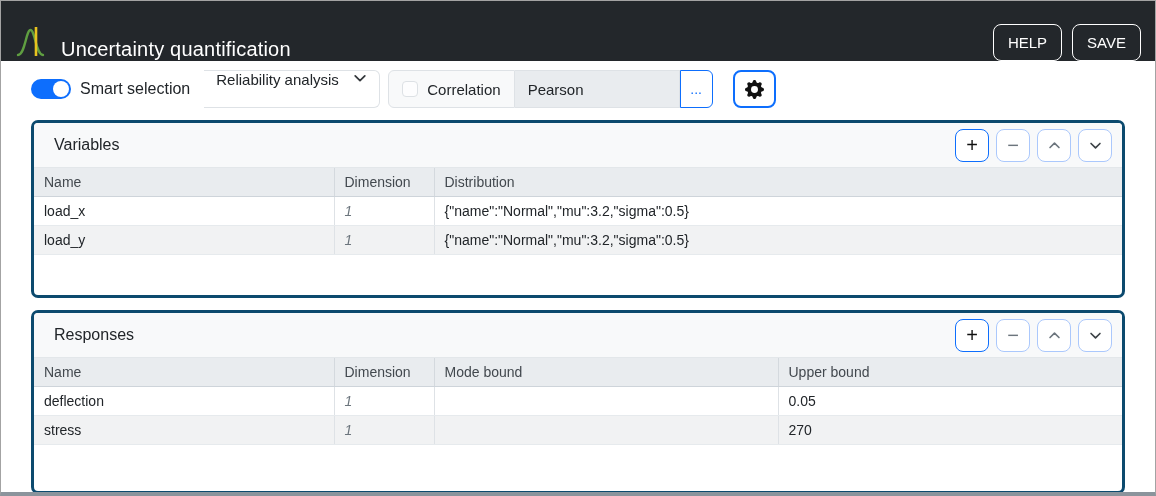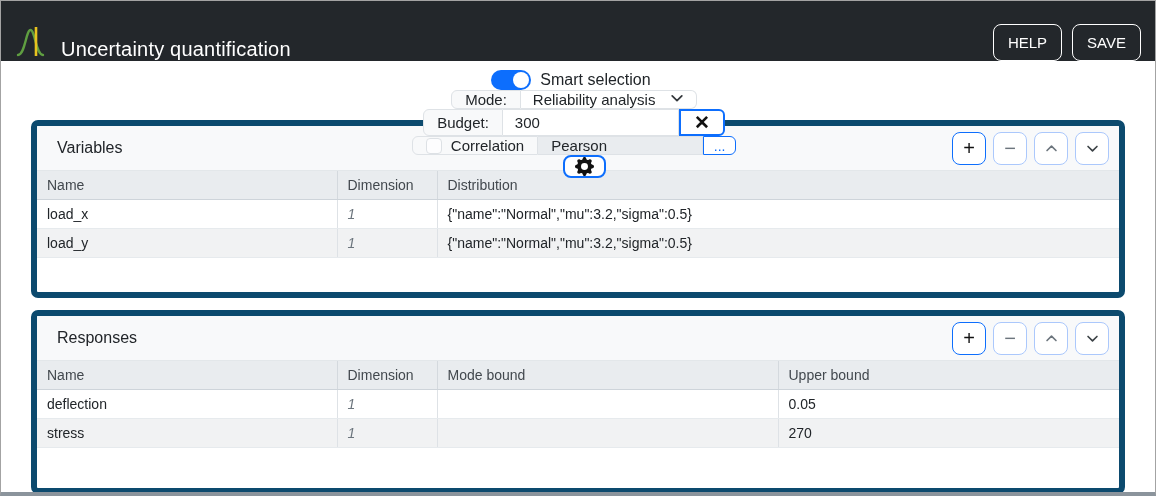--- a/index.html
+++ b/index.html
@@ -15,21 +15,21 @@
   }
   .logo { width: 36px; height: 38px; flex: 0 0 auto; }
   .app-title { color: #ffffff; font-size: 20px; margin-left: 10px; letter-spacing: .2px; }
   .topbar-spacer { flex: 1; }
   .tb-btn {
     border: 1px solid #ffffff; background: transparent; color: #ffffff;
     font-family: inherit; font-size: 15px; padding: 9px 14px; border-radius: 8px;
     margin-left: 10px; cursor: pointer;
   }
   
-  .toolbar { display: flex; align-items: center; margin: 9px 30px 0 30px; height: 38px; flex-direction: column; }
+  .toolbar { display: flex; align-items: center; margin: 9px 30px 0 30px; height: 38px; }
   .switch-wrap { display: flex; align-items: center; margin-right: 14px; }
   .switch {
     width: 40px; height: 20px; border-radius: 10px; background: #0d6efd;
     position: relative; cursor: pointer; flex: 0 0 auto;
   }
   .switch .knob {
     position: absolute; top: 2px; right: 2px; width: 16px; height: 16px;
     border-radius: 50%; background: #ffffff;
   }
   .switch-label { font-size: 16px; color: #212529; margin-left: 9px; white-space: nowrap; }
@@ -68,21 +68,21 @@
     border-radius: 0 6px 6px 0; font-size: 14px; display: flex; align-items: center;
     justify-content: center; cursor: pointer; font-family: inherit;
   }
   .gear-btn {
     margin-left: 12px; width: 43px; height: 38px; border: 2px solid #0d6efd;
     border-radius: 8px; background: #fff; display: flex; align-items: center;
     justify-content: center; cursor: pointer;
   }
   
   .panel {
-    margin: 12px 30px 0 30px; border: 6px solid #0c4a6e; border-radius: 7px;
+    margin: 12px 30px 0 30px; border: 3px solid #0c4a6e; border-radius: 7px;
     overflow: hidden; background: #fff;
   }
   .panel.variables { height: 178px; }
   .panel.responses { height: 184px; margin-top: 12px; }
   .panel-head {
     height: 45px; background: #f8f9fa; display: flex; align-items: center;
     padding: 0 10px 0 20px; border-bottom: 1px solid #e3e7ea;
   }
   .panel-title { font-size: 16px; color: #212529; }
   .panel-head .spacer { flex: 1; }
@@ -127,36 +127,28 @@
 
   <div class="toolbar">
     <div class="switch-wrap">
       <div class="switch">
         <div class="knob"></div>
       </div>
       <span class="switch-label">Smart selection</span>
     </div>
 
     <div class="igroup">
-      <span class="ig-label">Mode:</span>
       <div class="ig-select">
         <span>Reliability analysis</span>
         <svg width="14" height="14" viewBox="0 0 16 16">
           <path d="M2.5 5.5 L8 11 L13.5 5.5" fill="none" stroke="#34383c" stroke-width="2" stroke-linecap="round" stroke-linejoin="round"></path>
         </svg>
       </div>
     </div>
 
-    <div class="igroup">
-      <span class="ig-label">Budget:</span>
-      <input class="ig-input" type="text" value="300" style="">
-      <button class="ig-clear">
-          <span>✕</span>
-        </button>
-    </div>
 
     <div class="igroup">
       <span class="ig-label">
         <span class="checkbox"></span>
         <span>Correlation</span>
       </span>
       <div class="ig-disabled">
         <span>Pearson</span>
       </div>
       <button class="ig-ellipsis">...</button>

